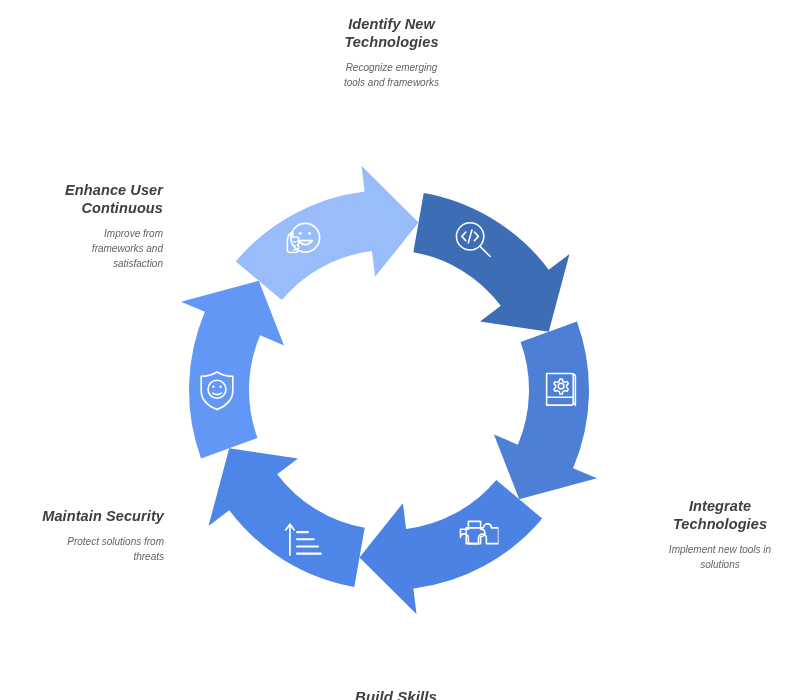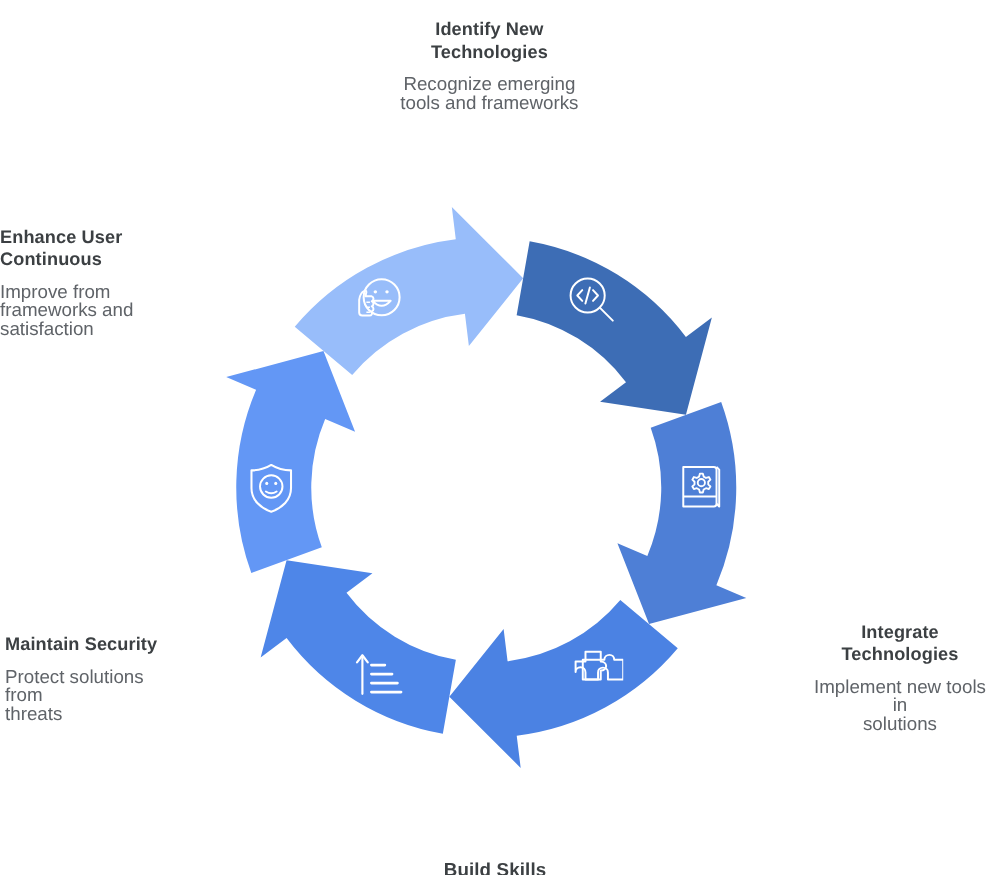--- a/index.html
+++ b/index.html
@@ -8,36 +8,36 @@
     width:792px;height:700px;
     background:#ffffff;
     font-family:"Liberation Sans", sans-serif;
     color:#3c4043;
     overflow:hidden;
     position:relative;
   }
   #stage{position:absolute;left:0;top:0;width:792px;height:700px;}
   svg.ring{position:absolute;left:0;top:0;width:792px;height:700px;}
 
-  .label{position:absolute;}
+  .label{position:absolute;font-style:italic;}
   .label .title{
     font-weight:bold;
     font-size:14.5px;
     line-height:18px;
     color:#3c4043;
     letter-spacing:0.1px;
   }
   .label .desc{
-    font-size:15px;
+    font-size:10px;
     line-height:15px;
     color:#5f6368;
     margin-top:9px;
   }
   .lbl-right{text-align:left;}
-  .lbl-left{text-align:left;}
+  .lbl-left{text-align:right;padding-left:16px;}
   .lbl-center{text-align:center;}
 
   
   #lbl-identify{left:289px;top:15px;width:205px;}
   #lbl-continuous{left:657px;top:190px;width:135px;}
   #lbl-integrate{left:648px;top:497px;width:144px;text-align:center;}
   #lbl-bottom{left:296px;top:688px;width:200px;}
   #lbl-security{left:4px;top:507px;width:144px;}
   #lbl-enhance{left:0px;top:181px;width:147px;}
 

